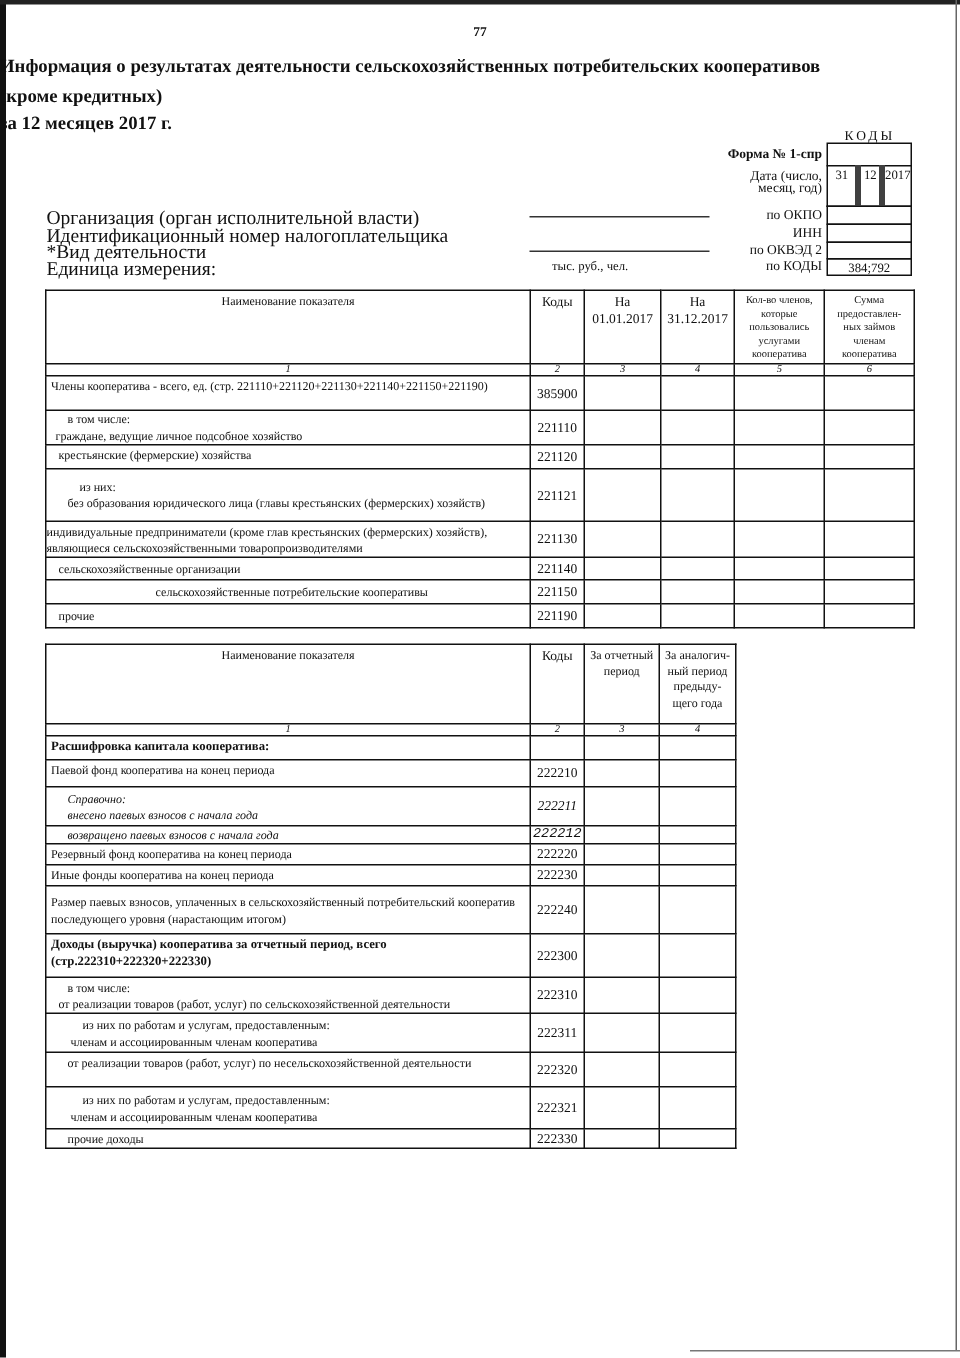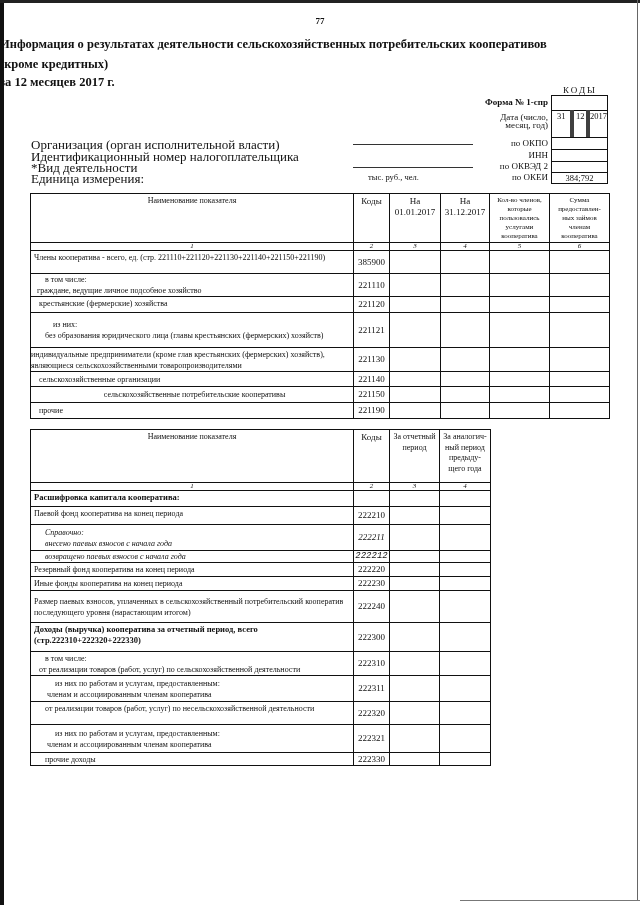--- a/index.html
+++ b/index.html
@@ -70,21 +70,21 @@
 
 <div class="lbl-right" style="top:138px;">по ОКПО</div>
 <div class="codes-box" style="top:137px;height:13px;"></div>
 
 <div class="lbl-right" style="top:150px;">ИНН</div>
 <div class="codes-box" style="top:149px;height:13px;"></div>
 
 <div class="lbl-right" style="top:161px;">по ОКВЭД 2</div>
 <div class="codes-box" style="top:161px;height:12px;"></div>
 
-<div class="lbl-right" style="top:172px;">по ОКЕИ</div>
+<div class="lbl-right" style="top:172px;">по КОДЫ</div>
 <div class="codes-box" style="top:172px;height:12px;line-height:11px;">384;792</div>
 
 <div class="org-lbl" style="top:137px;">Организация (орган исполнительной власти)</div>
 <div class="org-lbl" style="top:149px;">Идентификационный номер налогоплательщика</div>
 <div class="org-lbl" style="top:160px;">*Вид деятельности</div>
 <div class="org-lbl" style="top:171px;">Единица измерения:</div>
 <div class="org-line" style="top:144px;"></div>
 <div class="org-line" style="top:167px;"></div>
 <div class="unit-val">тыс. руб., чел.</div>
 

